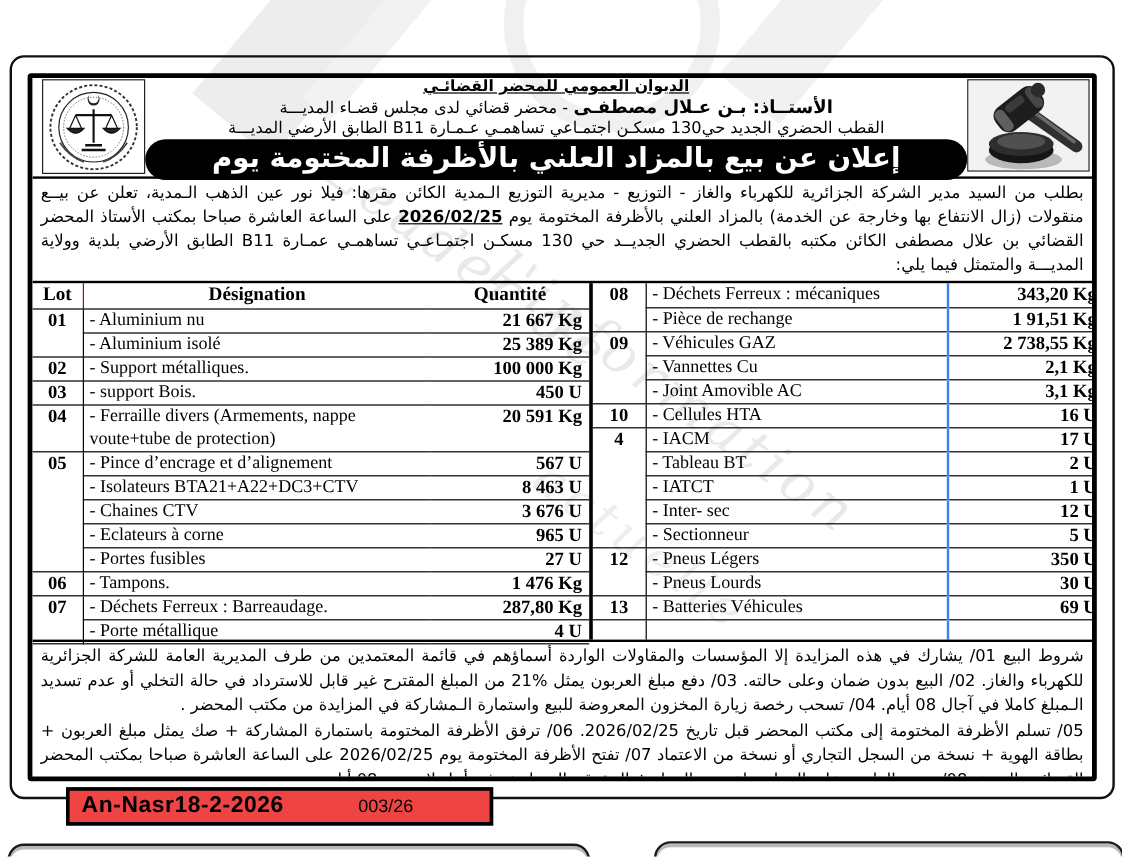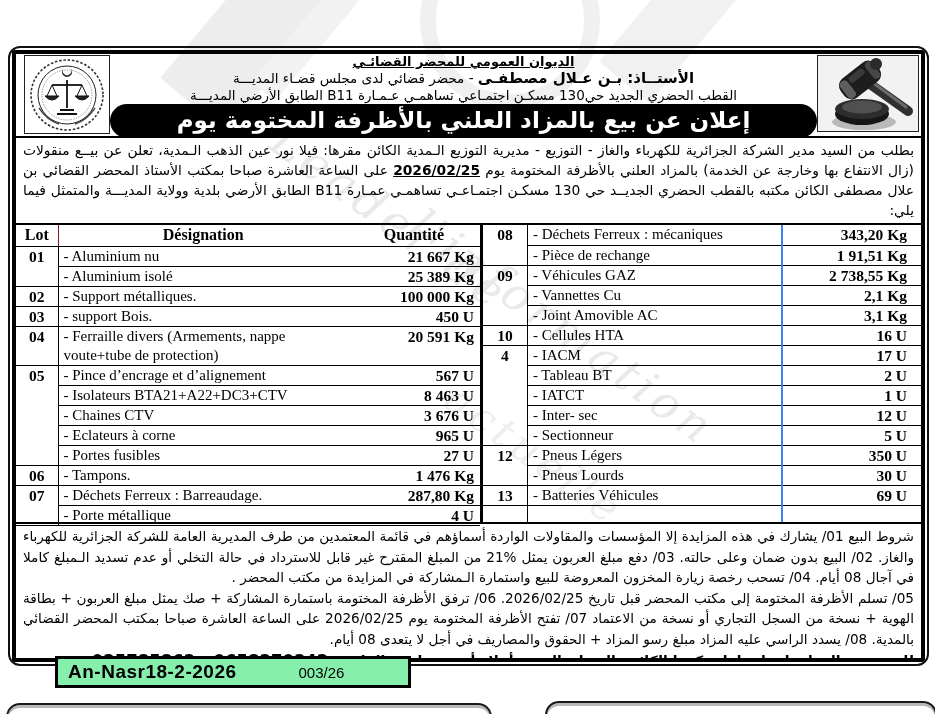--- a/index.html
+++ b/index.html
@@ -9,21 +9,21 @@
 
   
   .wm { position:absolute; z-index:0; pointer-events:none; }
   .wm-ribbon { background:#ededed; transform:rotate(40deg); }
   .wm-circle { border:16px solid #f0f0f0; border-radius:50%; }
   .wm-text { font-family:"DejaVu Serif", serif; font-style:italic; color:#e9e9e9;
              letter-spacing:5px; transform:rotate(36deg); white-space:nowrap; }
 
   
   .frame-outer { position:absolute; left:8px; top:46px; width:921px; height:620px;
-                 border:2px solid #101010; border-radius:12px; padding:2px; z-index:1; }
+                 border:2px solid #101010; border-radius:12px; padding:13px; z-index:1; }
   .frame-inner { width:100%; height:100%; border:4px solid #000; border-radius:3px;
                  display:flex; flex-direction:column; overflow:hidden; }
 
   
   .header { display:flex; align-items:flex-start; height:82px; }
   .emblem-box { width:86px; height:79px; border:1px solid #222; margin:1px 0 0 8px;
                 background:transparent; flex:0 0 auto; display:flex; align-items:center; justify-content:center; }
   .gavel-box { width:102px; height:77px; border:1px solid #222; margin:1px 2px 0 0;
                background:#f5f5f5; flex:0 0 auto; overflow:hidden; }
   .head-mid { flex:1 1 auto; display:flex; flex-direction:column; align-items:stretch; height:82px; }
@@ -59,21 +59,21 @@
   tr.filler td { border-bottom:none; }
 
   
   .conds { border-top:2px solid #000; flex:1 1 auto; direction:rtl; padding:2px 7px 0 7px;
            font-size:13.6px; line-height:20.5px; }
   .conds p { text-align:justify; text-align-last:right; }
   .phone-line { direction:rtl; text-align:right; font-weight:700; font-size:14px; line-height:23px; }
   .phone-line .nums { font-size:16.5px; font-weight:700; letter-spacing:0.5px; }
 
   
-  .annasr { position:absolute; left:55px; top:656px; width:356px; height:32px; background:#86efac;
+  .annasr { position:absolute; left:55px; top:656px; width:356px; height:32px; background:#ef4444;
             border:3px solid #000; z-index:3; display:flex; align-items:center;
             font-family:"Liberation Sans", sans-serif; }
   .annasr .pub { font-weight:700; font-size:19px; margin-left:10px; letter-spacing:0.5px; }
   .annasr .ref { font-weight:400; font-size:15px; margin-left:62px; }
 
   .stub { position:absolute; background:#fff; border:2px solid #1a1a1a; border-radius:14px;
           box-shadow: inset 0 3px 0 #b9b9b9; z-index:2; height:40px; }
   .stub-left  { left:6px;  top:703px; width:486px; }
   .stub-right { left:545px; top:701px; width:392px; }
 

